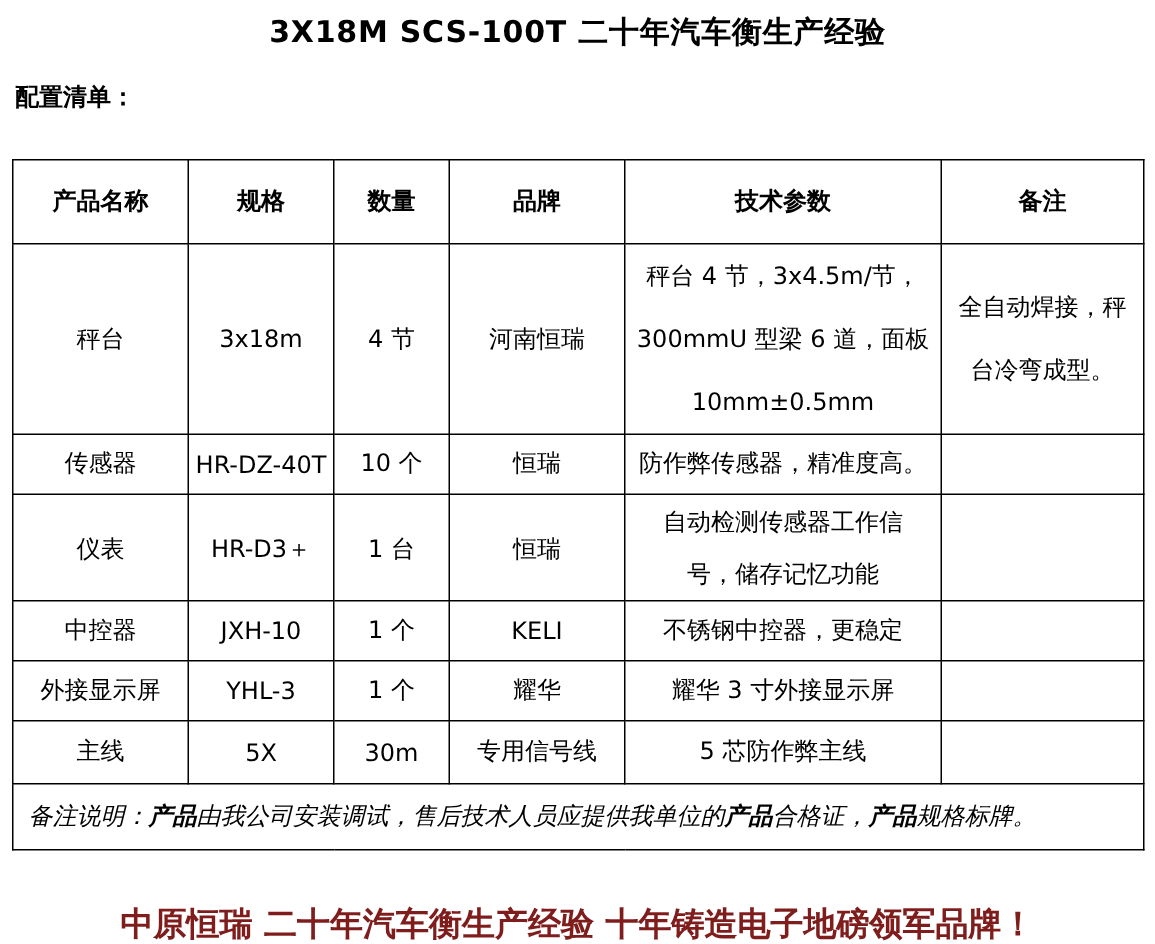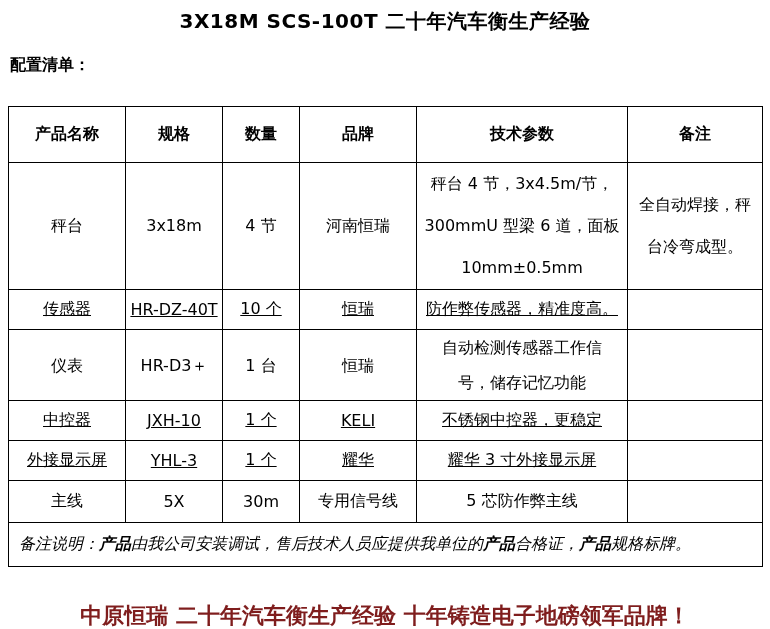--- a/index.html
+++ b/index.html
@@ -32,21 +32,21 @@
     padding:0 2px;
     text-align:center;
     vertical-align:middle;
     font-size:16px;
     white-space:pre-line;
     overflow:hidden;
   }
   .config-table th{font-weight:bold;}
   tr.r-header{height:56px;}
   tr.r-tall{height:126px;}
-  tr.r-short{height:40px;text-decoration:underline;}
+  tr.r-short{height:40px;}
   tr.r-mid{height:70px;}
   tr.r-line{height:42px;}
   tr.r-foot{height:44px;}
   tr.r-tall td{line-height:42px;}
   tr.r-mid td{line-height:35px;}
   td.footer-cell{
     text-align:left;
     padding-left:10px;
     font-size:16px;
     font-style:italic;

